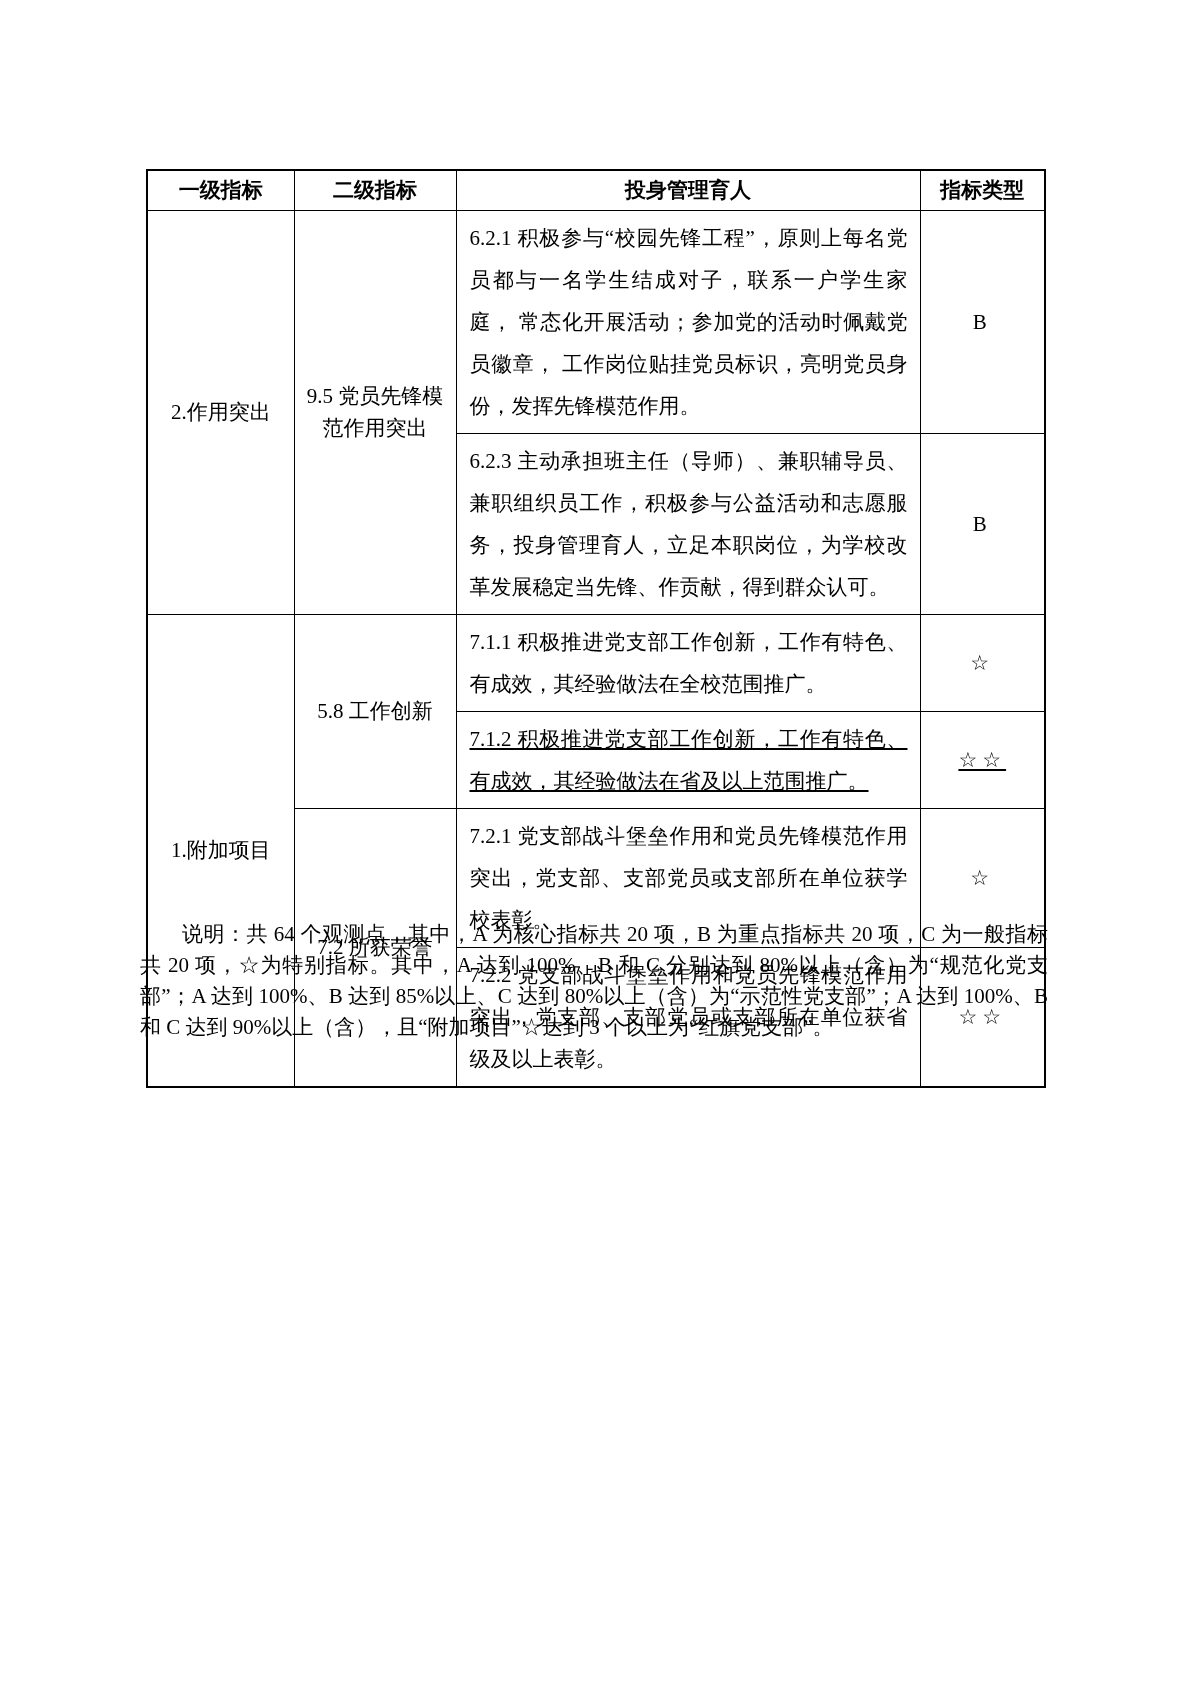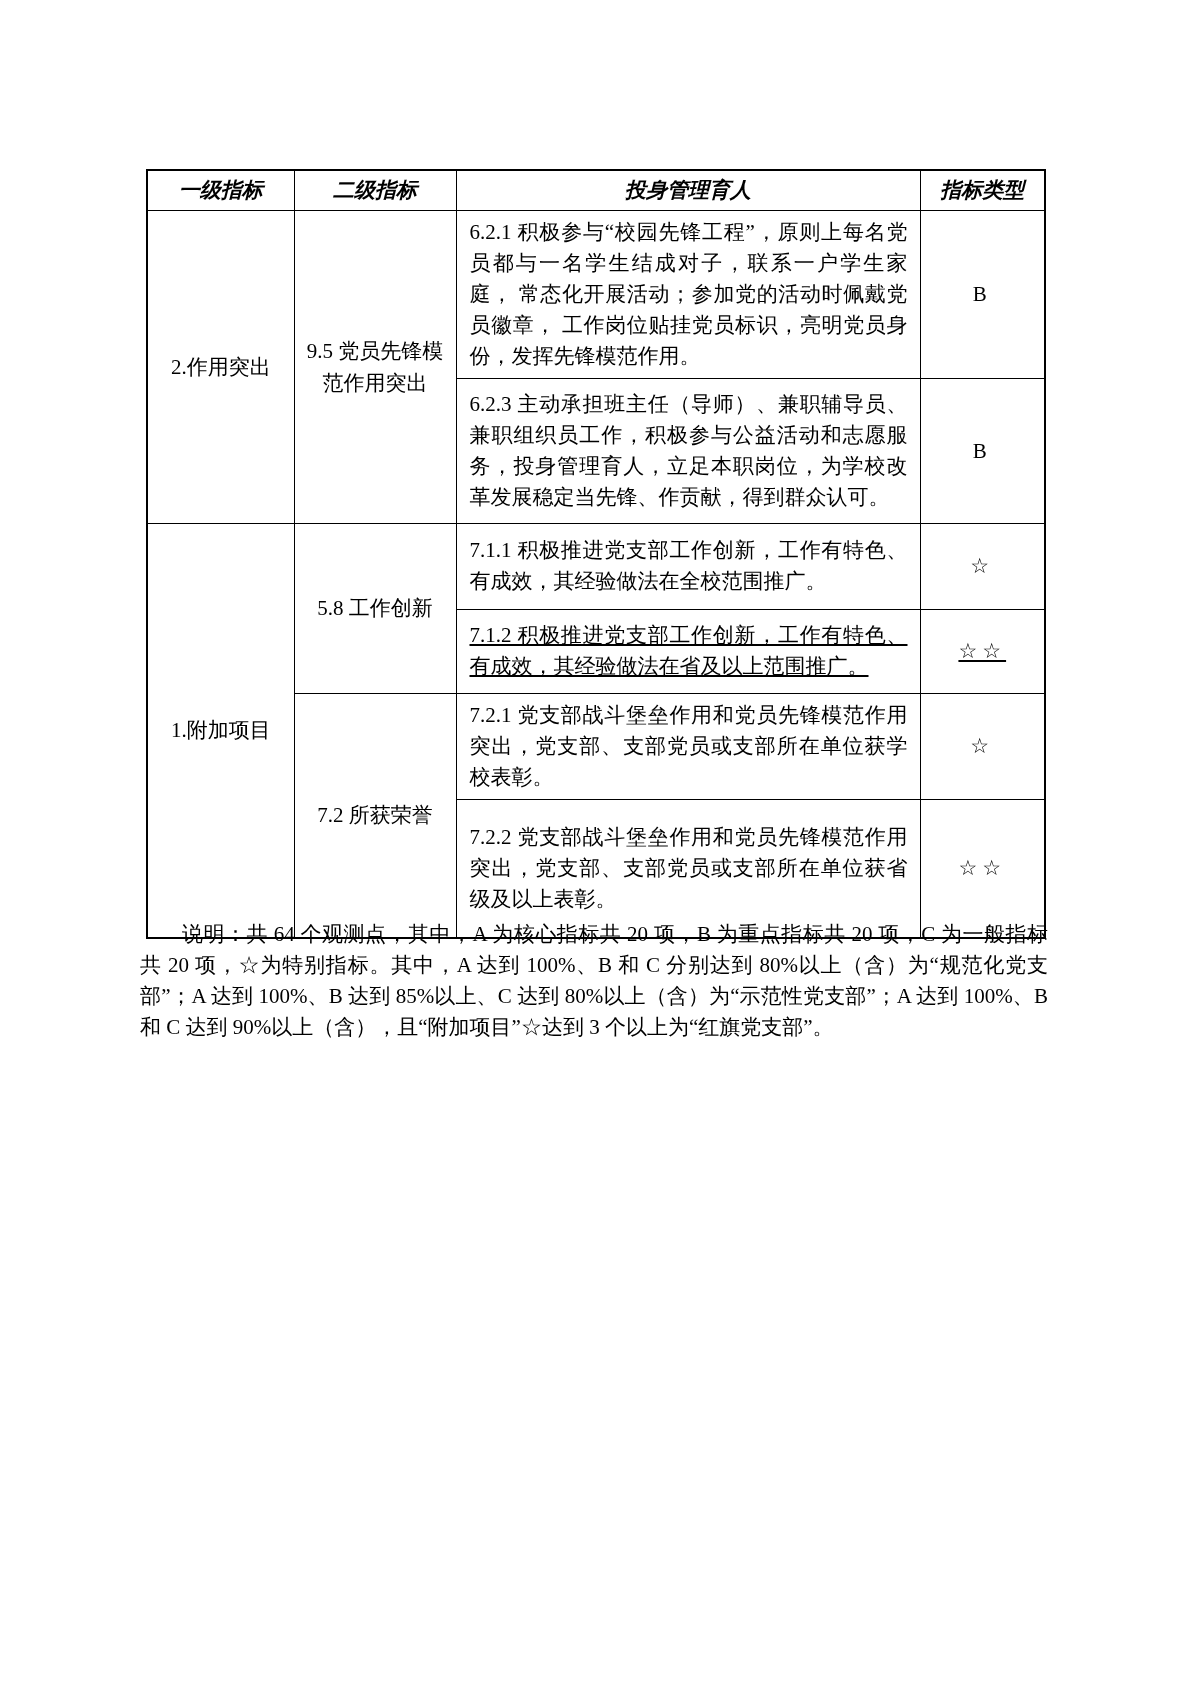--- a/index.html
+++ b/index.html
@@ -25,41 +25,40 @@
     border: 1px solid #000000;
     font-size: 21px;
     overflow: hidden;
   }
   .indicator-table th {
     font-family: "Liberation Sans", sans-serif;
     font-weight: 700;
     text-align: center;
     vertical-align: middle;
     padding: 0;
-    font-style: italic;
   }
   tr.row-header  { height: 40px; }
   tr.row-621     { height: 158px; }
   tr.row-623     { height: 145px; }
   tr.row-711     { height: 86px; }
   tr.row-712     { height: 84px; text-decoration: underline; }
   tr.row-721     { height: 97px; }
   tr.row-722     { height: 139px; }
   td.cell-level1, td.cell-level2 {
     text-align: center;
     vertical-align: middle;
     padding: 0 9px;
     line-height: 32px;
   }
   td.cell-obs {
     text-align: justify;
     text-justify: inter-ideograph;
     vertical-align: middle;
     padding: 6px 12px 6px 13px;
-    line-height: 31px;
+    line-height: 42px;
   }
   td.cell-type {
     text-align: center;
     vertical-align: middle;
     letter-spacing: 5px;
     line-height: 30px;
   }
   p.note {
     position: absolute;
     left: 140px;

